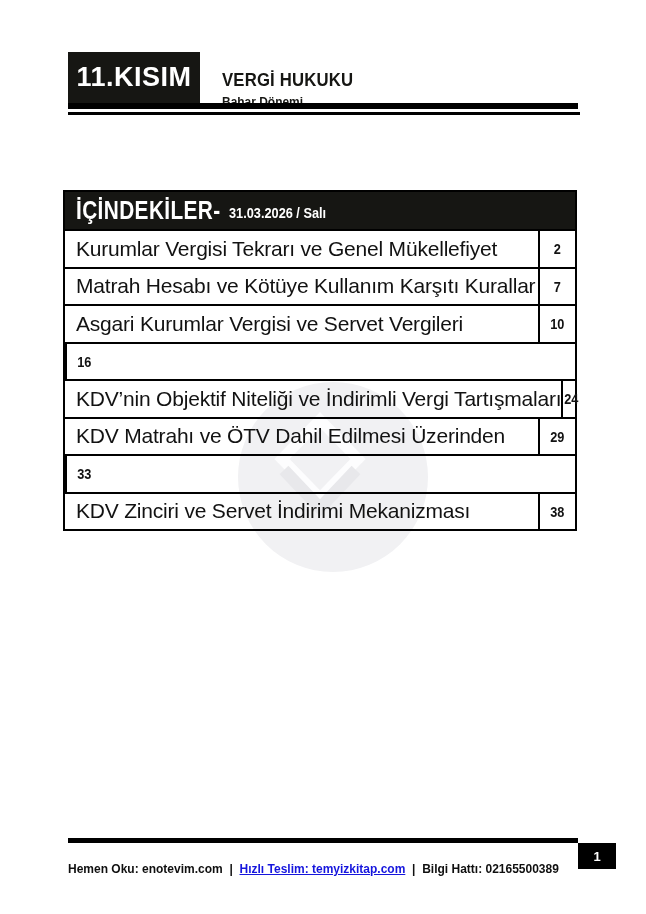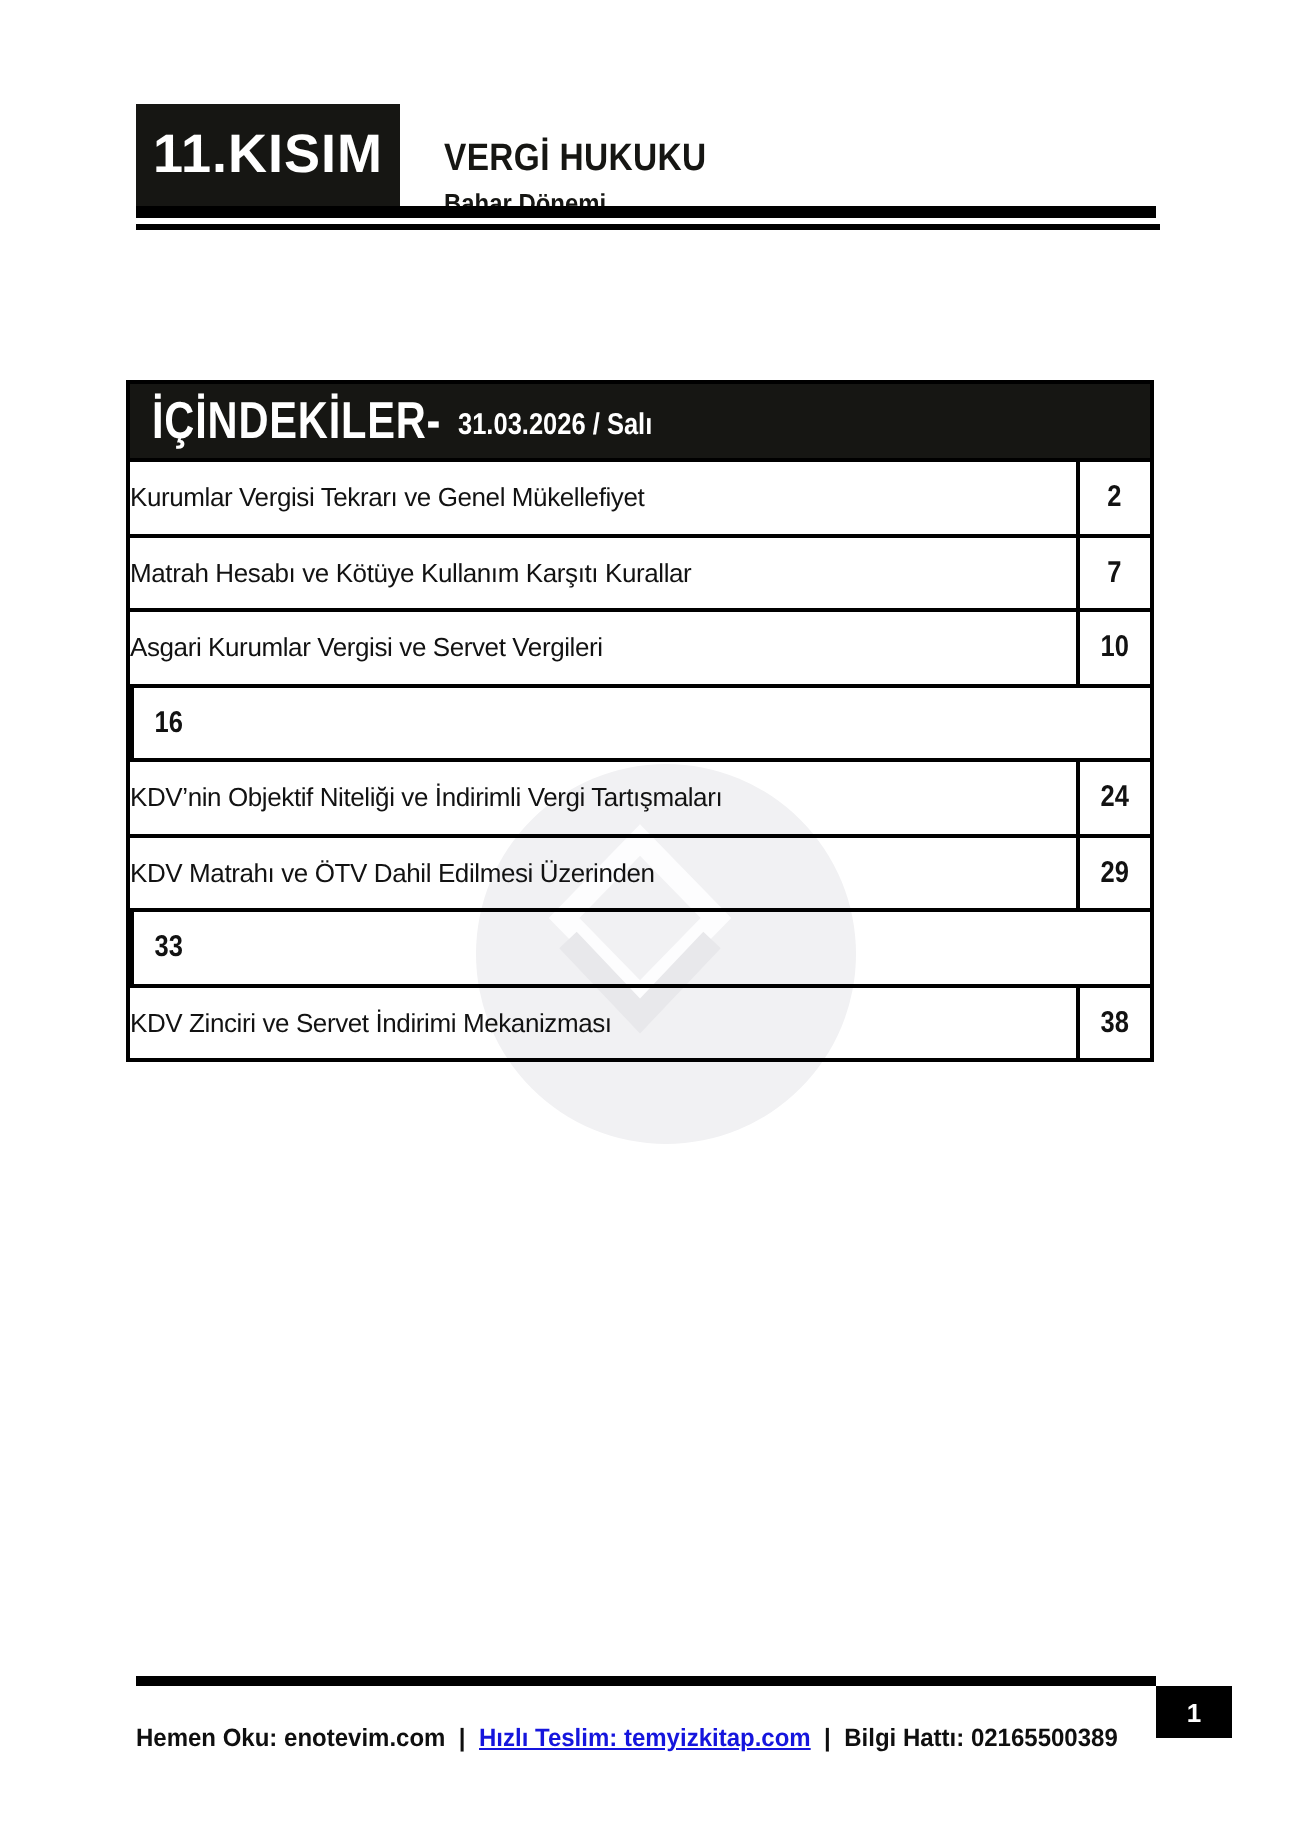--- a/index.html
+++ b/index.html
@@ -49,22 +49,22 @@
     letter-spacing:0.5px;
   }
   .toc-date {
     font-size:15px; font-weight:bold; white-space:nowrap; margin-left:-28px;
     display:inline-block; transform:scaleX(0.85); transform-origin:left center;
     padding-top:3px;
   }
   .toc-row { display:flex; height:37.5px; border-top:2px solid #000; }
   .toc-row:first-of-type { border-top:none; height:35.5px; }
   .toc-cell-title {
-    flex:1; display:flex; align-items:center; 
-    font-size:13px; color:#121212; letter-spacing:-0.2px; white-space:nowrap;
+    flex:1; display:flex; align-items:center; padding-left:11px;
+    font-size:21px; color:#121212; letter-spacing:-0.2px; white-space:nowrap;
   }
   .toc-cell-page {
     width:37px; border-left:2px solid #000;
     display:flex; align-items:center; justify-content:center;
     font-size:15px; font-weight:bold; color:#121212;
   }
   .toc-cell-page span { display:inline-block; transform:scaleX(0.85); }
 
   
   .footer-bar { position:absolute; left:68px; top:838px; width:510px; height:5px; background:#000; }

